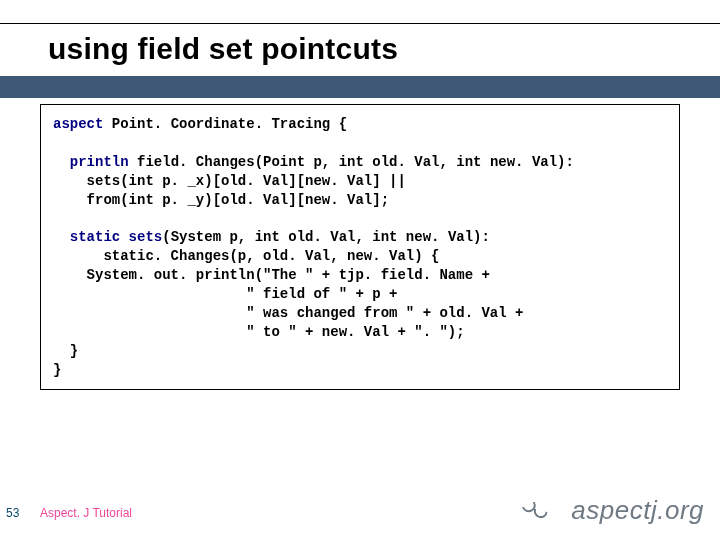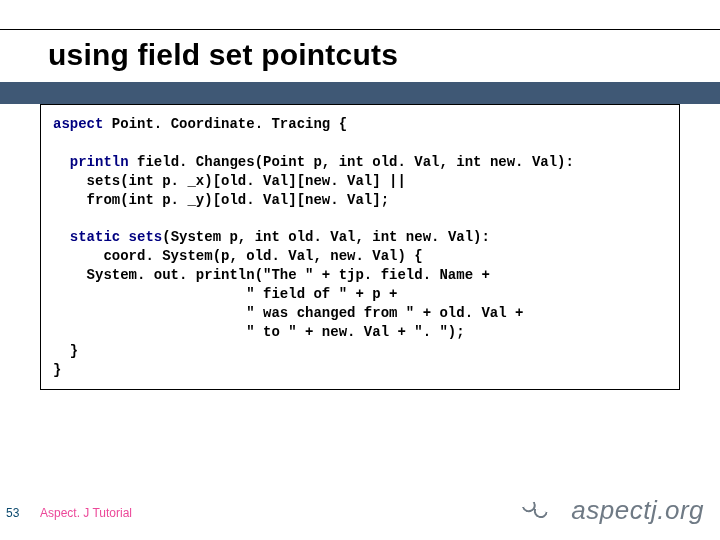--- a/index.html
+++ b/index.html
@@ -1,18 +1,18 @@
 <!DOCTYPE html>
 <html><head>
 <meta charset="utf-8">
 <style>
   * { margin: 0; padding: 0; box-sizing: border-box; }
   html, body { width: 720px; height: 540px; background: #fff; font-family: Arial, Helvetica, sans-serif; overflow: hidden; }
   .slide { position: relative; width: 720px; height: 540px; background: #fff; }
-  .title-band { position: absolute; left: 0; top: 16px; width: 100%; }
+  .title-band { position: absolute; left: 0; top: 10px; width: 100%; }
   .title-top { height: 14px; background: #fff; border-bottom: 1px solid #000; }
   .title-text { padding: 8px 0 10px 48px; font-size: 30px; font-weight: bold; color: #000; letter-spacing: 0.2px; }
   .title-bottom-bar { height: 22px; background: #3f5875; }
   .code-box {
     position: absolute;
     left: 40px;
     top: 104px;
     width: 640px;
     border: 1px solid #000;
     padding: 10px 10px 10px 12px;
@@ -78,21 +78,21 @@
     <div class="title-bottom-bar"></div>
   </div>
 
   <div class="code-box"><span class="kw">aspect</span><span> Point. Coordinate. Tracing {</span>
 <span></span>
 <span class="kw">  println</span><span> field. Changes(Point p, int old. Val, int new. Val):</span>
 <span>    sets(int p. _x)[old. Val][new. Val] ||</span>
 <span>    from(int p. _y)[old. Val][new. Val];</span>
 <span></span>
 <span class="kw">  static</span><span class="kw"> sets</span><span>(System p, int old. Val, int new. Val):</span>
-<span>      coord. System(p, old. Val, new. Val) {</span>
+<span>      static. Changes(p, old. Val, new. Val) {</span>
 <span>    System. out. println("The " + tjp. field. Name +</span>
 <span>                       " field of " + p +</span>
 <span>                       " was changed from " + old. Val +</span>
 <span>                       " to " + new. Val + ". ");</span>
 <span>  }</span>
 <span>}</span></div>
 
   <div class="page-num">53</div>
   <div class="footer-label">Aspect. J Tutorial</div>
 

